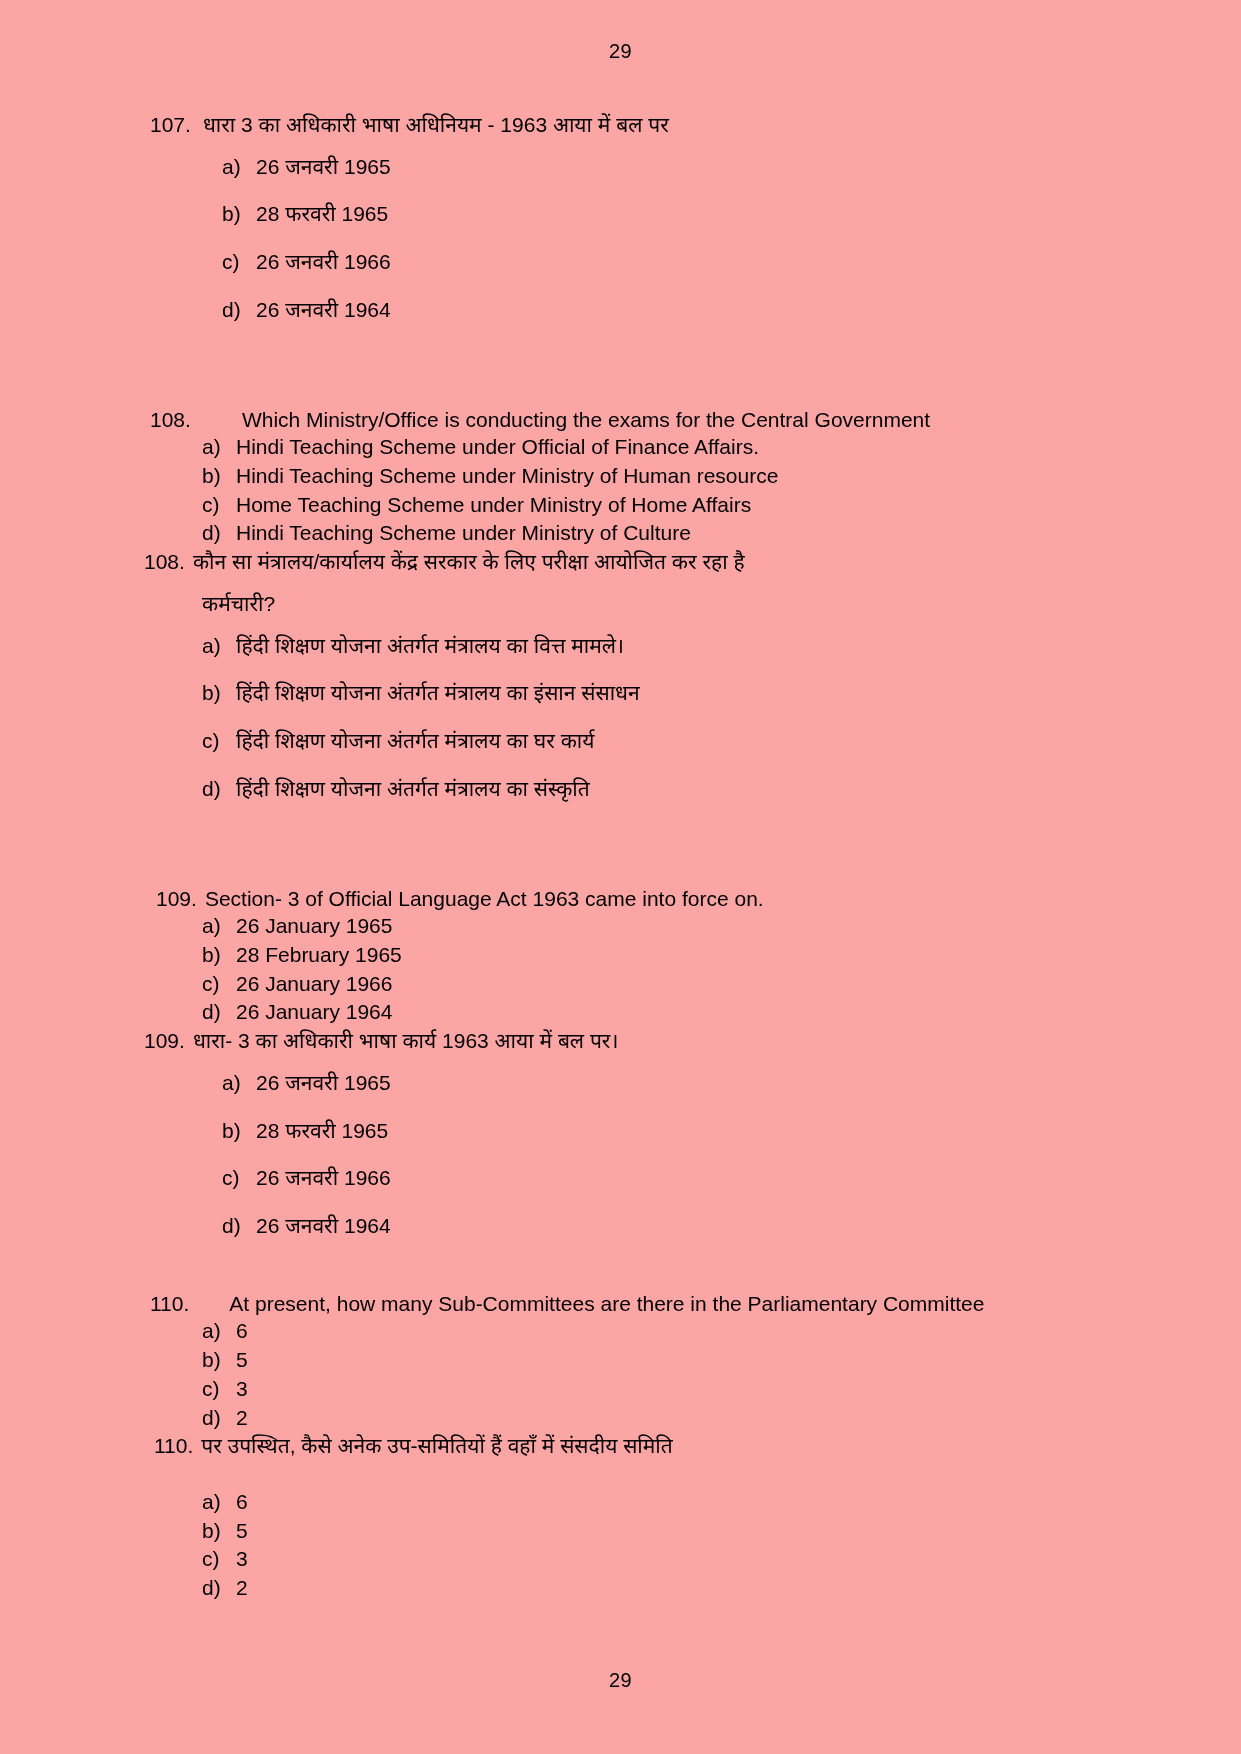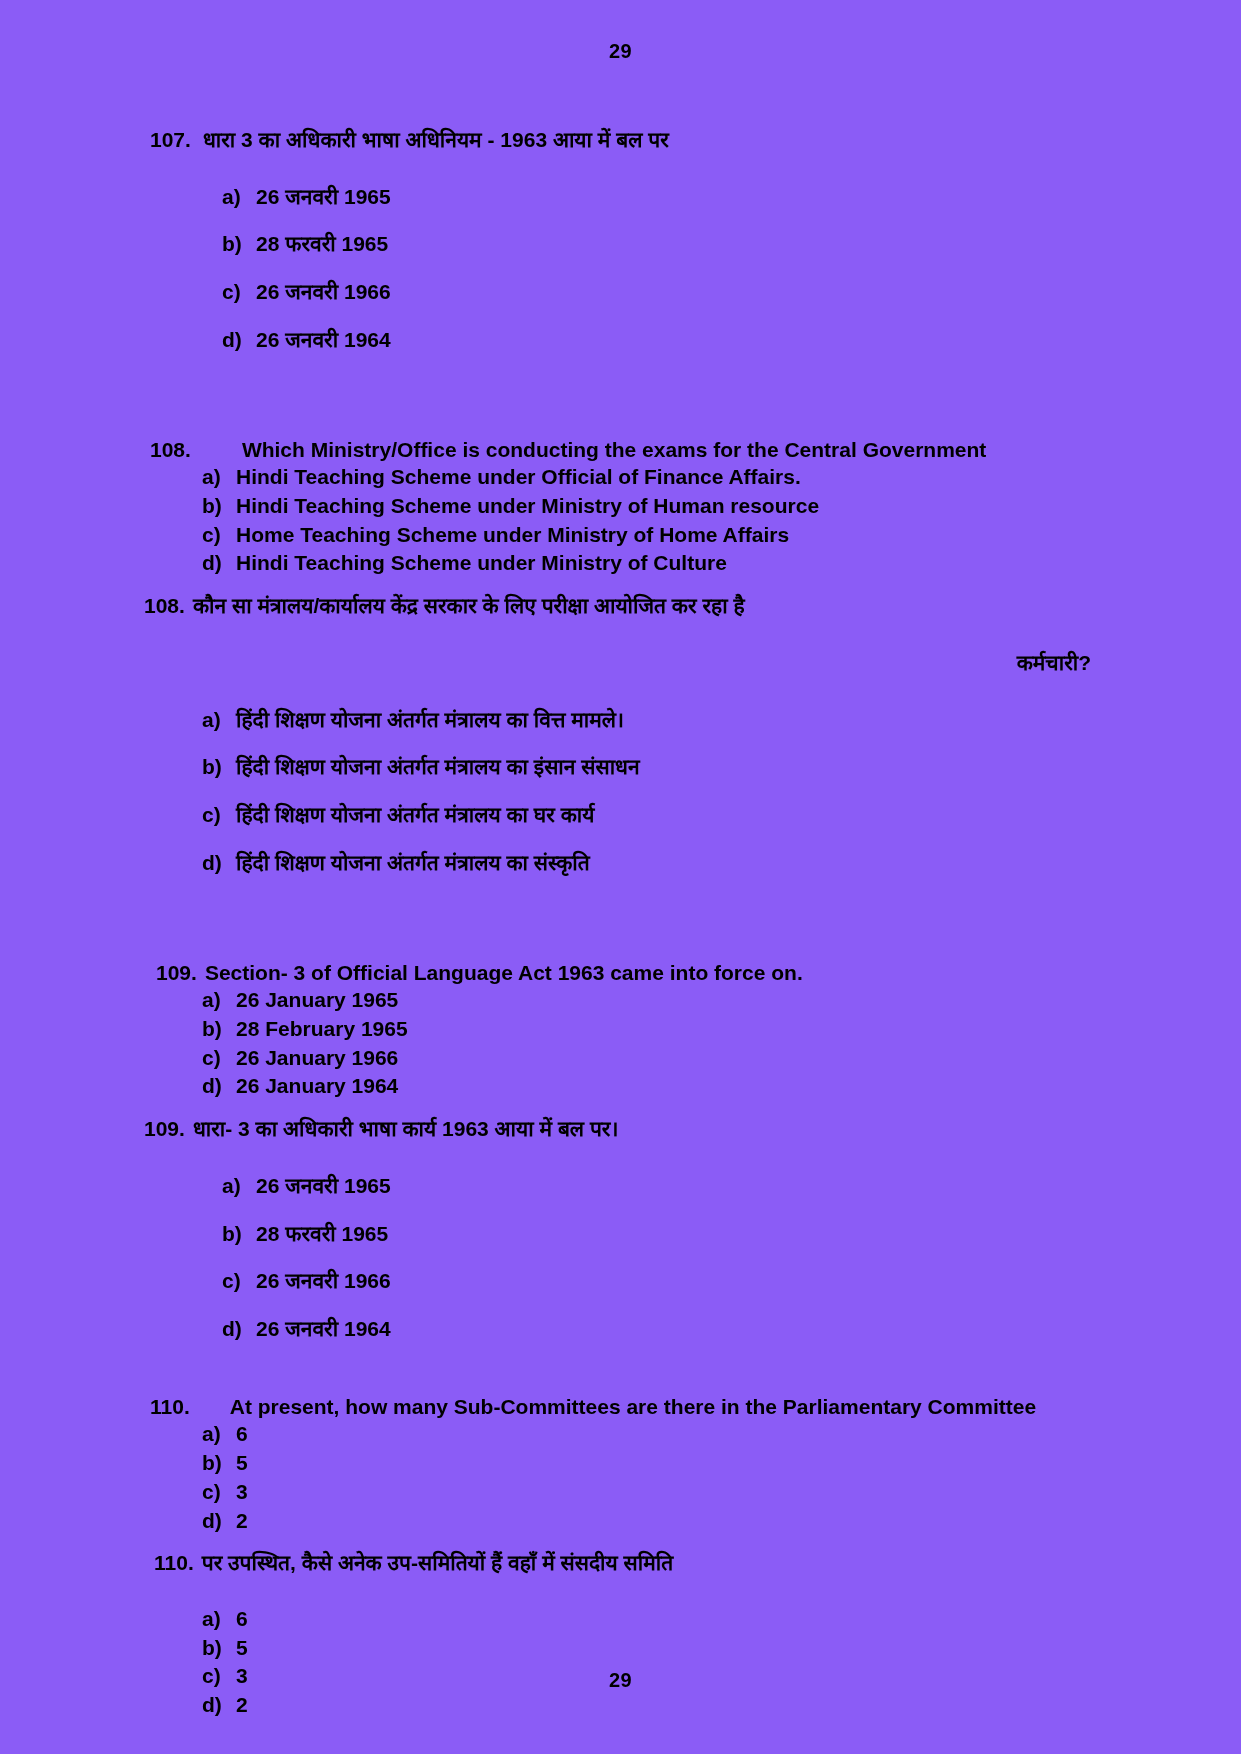--- a/index.html
+++ b/index.html
@@ -9,24 +9,23 @@
   }
   body {
     font-family: "Liberation Sans", "DejaVu Sans", sans-serif;
     color: #000000;
   }
   .page {
     position: relative;
     width: 1241px;
     height: 1754px;
     margin: 0 auto;
-    background: #8b5cf6;
+    background: #fca5a5;
     overflow: hidden;
     box-sizing: border-box;
-    font-weight: bold;
   }
   .page-number {
     text-align: center;
     font-size: 20px;
     letter-spacing: 0.5px;
   }
   .header-num { padding-top: 40px; }
   .footer-num {
     position: absolute;
     left: 0;
@@ -68,35 +67,34 @@
   .opt-letter {
     flex: 0 0 auto;
     width: 34px;
   }
   .opt-text { flex: 1 1 auto; }
 
   
   .hindi {
     font-family: "Liberation Sans", "DejaVu Sans", sans-serif;
     font-size: 21px;
-    margin-top: 15px;
   }
 
   
   .gap-sm { height: 14px; }
   .gap-md { height: 30px; }
   .gap-lg { height: 48px; }
   .gap-xl { height: 62px; }
 
   .loose .opt { margin-bottom: 20px; }
   .tight .opt { margin-bottom: 1px; }
   .indent-opts-wide { padding-left: 72px; }
   .indent-opts-narrow { padding-left: 52px; }
   .indent-cont-a { padding-left: 60px; }
-  .indent-cont-b { padding-left: 52px; text-align: right; }
+  .indent-cont-b { padding-left: 52px; }
   .indent-cont-c { padding-left: 50px; }
 </style>
 </head>
 <body>
 
 <div class="page">
 
   <div class="page-number header-num">29</div>
 
   <div class="content">

